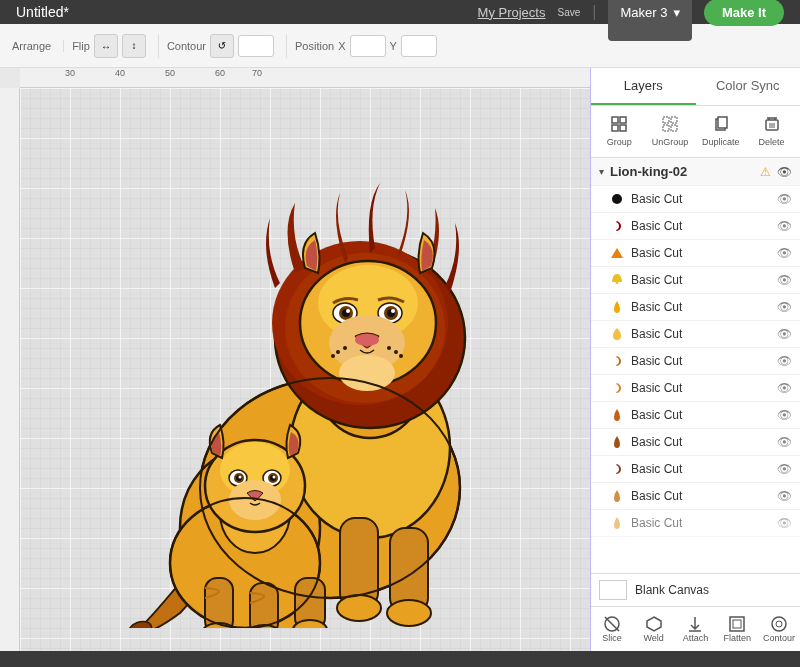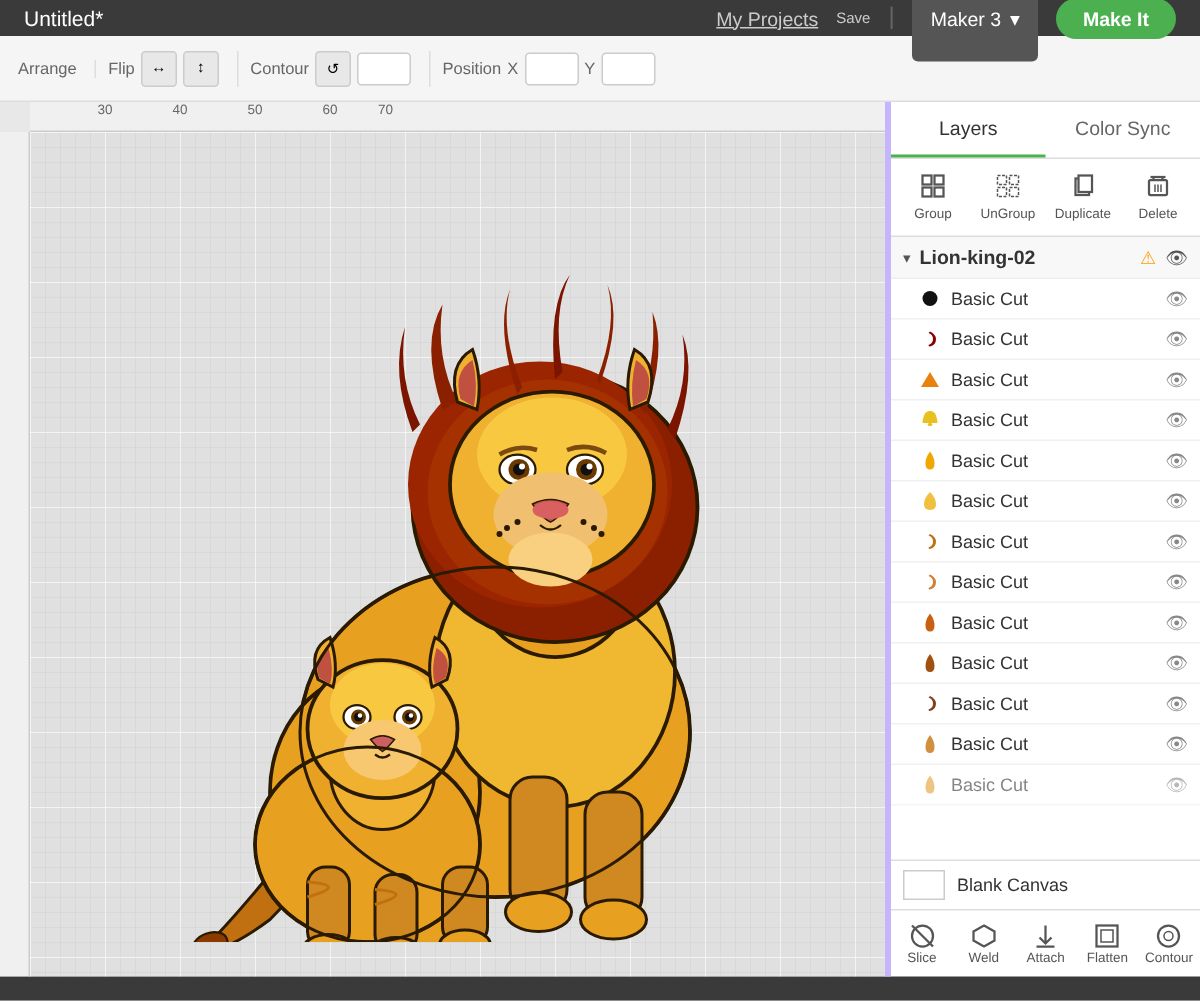--- a/index.html
+++ b/index.html
@@ -150,21 +150,21 @@
       top: 40px;
       left: 50px;
       width: 480px;
       height: 520px;
     }
 
     
     #right-panel {
       width: 210px;
       background: #fff;
-      border-left: 4px solid #c4b5fd;
+      border-left: 1px solid #c4b5fd;
       display: flex;
       flex-direction: column;
     }
 
     
     #panel-tabs {
       display: flex;
       border-bottom: 1px solid #ddd;
     }
     .panel-tab {

